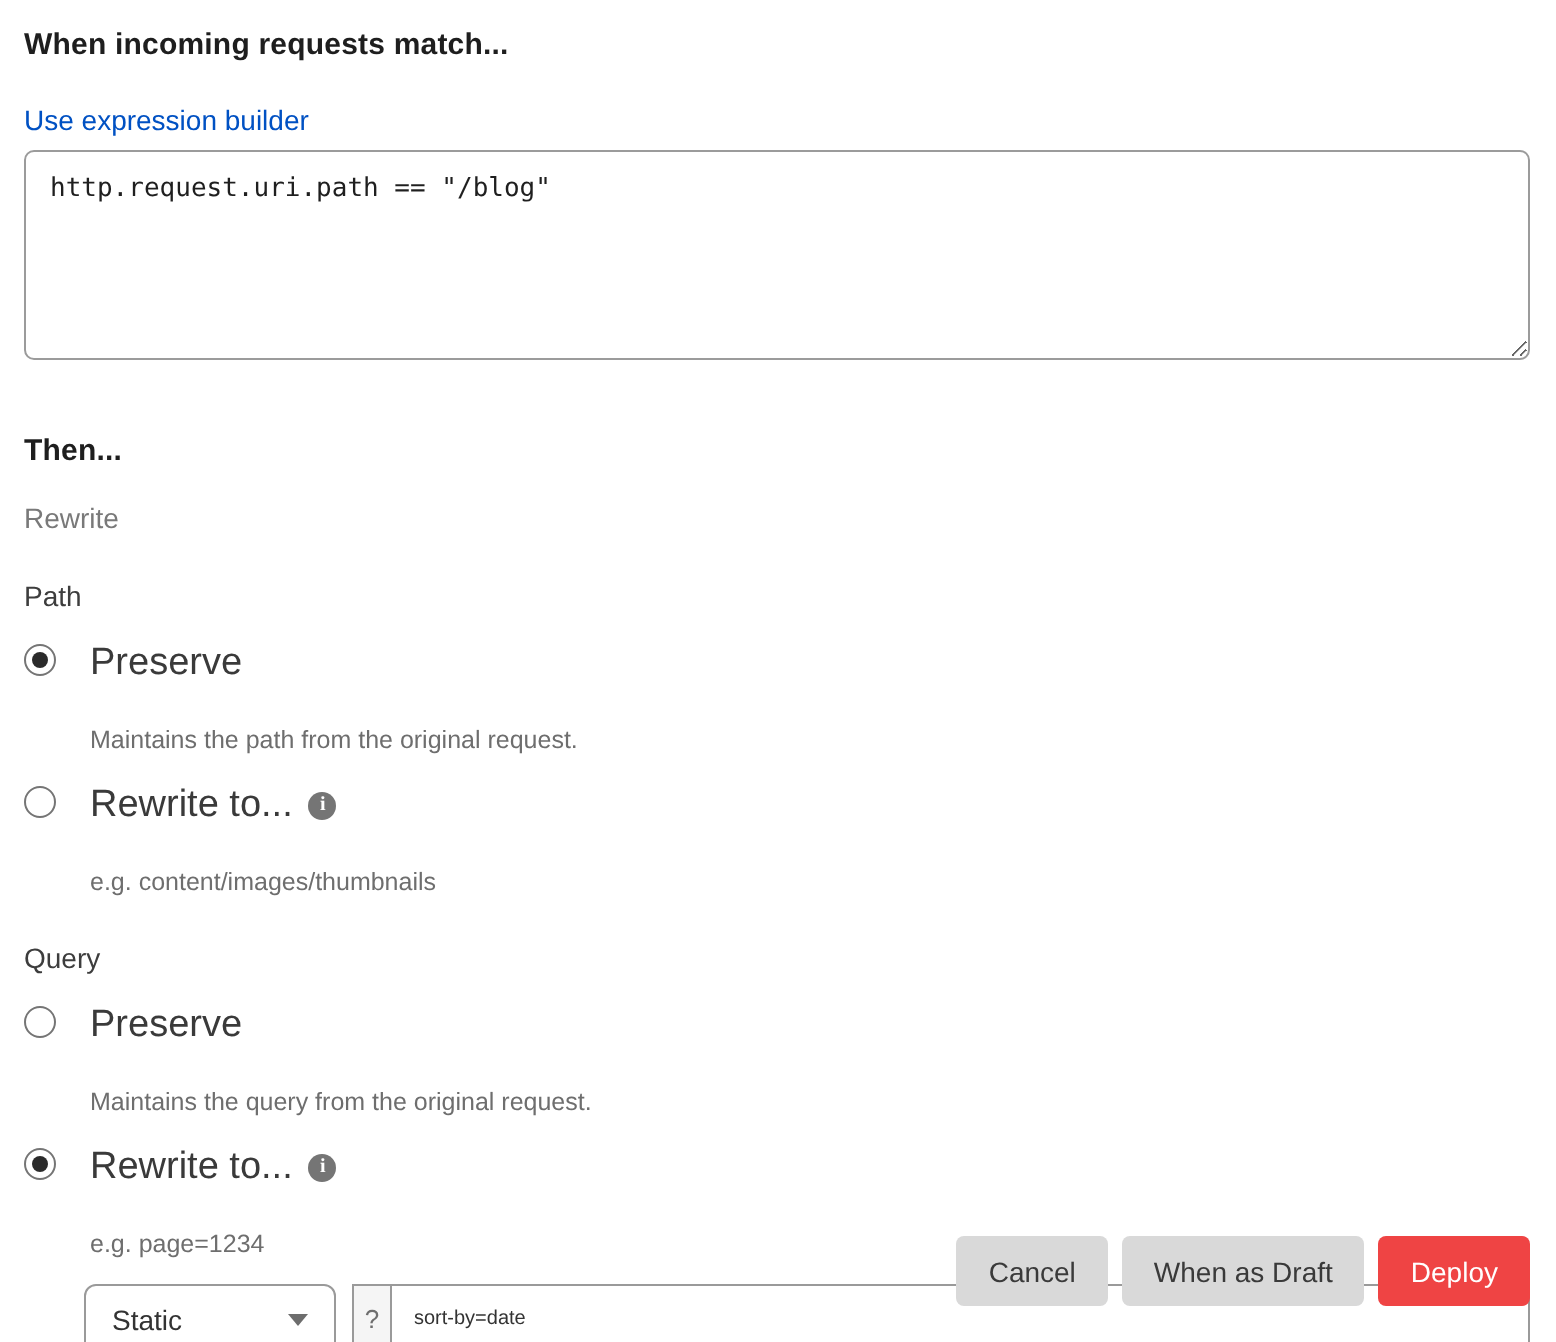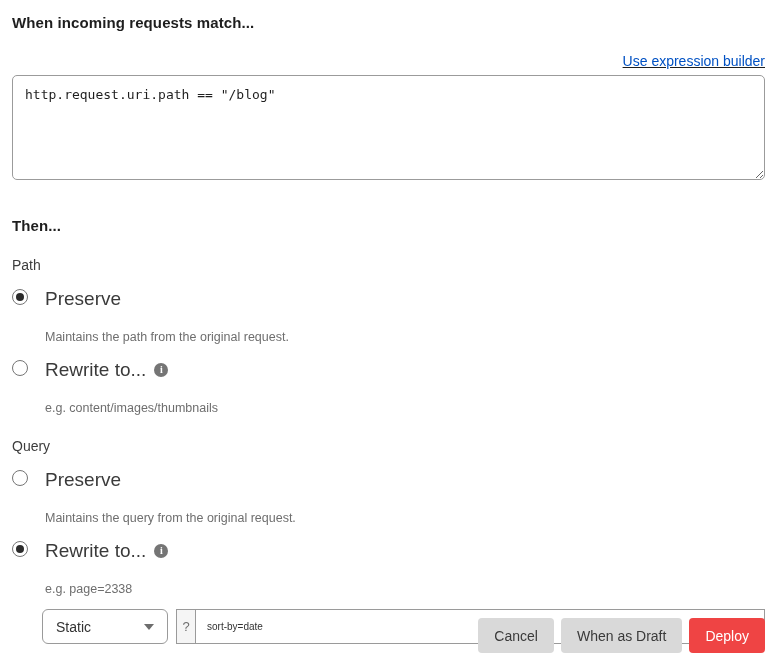--- a/index.html
+++ b/index.html
@@ -12,21 +12,21 @@
   }
   .container { padding: 14px 13px 0 12px; position: relative; height: 100%; }
 
   .when-title, .then-title {
     font-size: 15px;
     font-weight: 700;
     color: #1e1e1e;
     letter-spacing: 0.1px;
   }
 
-  .builder-row { margin-top: 21px; text-align: right; text-decoration: underline; }
+  .builder-row { margin-top: 21px; text-align: left; }
   .builder-link {
     font-size: 14px;
     color: #0051c3;
     text-decoration: none;
     cursor: pointer;
   }
 
   .expression-area {
     display: block;
     width: 100%;
@@ -171,20 +171,21 @@
 
   <div class="when-title">When incoming requests match...</div>
 
   <div class="builder-row">
     <a class="builder-link">Use expression builder</a>
   </div>
 
   <textarea class="expression-area" spellcheck="false" style="">http.request.uri.path == "/blog"</textarea>
 
   <div class="then-title">Then...</div>
+  <div class="rewrite-subtitle">Rewrite</div>
 
   <div class="field-label">Path</div>
 
   <div class="option-row">
     <span class="radio selected"></span>
     <div class="option-text">
       <div class="option-label-row">
         <span class="option-label">Preserve</span>
       </div>
       <div class="option-desc">Maintains the path from the original request.</div>
@@ -214,21 +215,21 @@
     </div>
   </div>
 
   <div class="option-row">
     <span class="radio selected"></span>
     <div class="option-text">
       <div class="option-label-row">
         <span class="option-label">Rewrite to...</span>
         <span class="info-icon">i</span>
       </div>
-      <div class="option-desc">e.g. page=2338</div>
+      <div class="option-desc">e.g. page=1234</div>
     </div>
   </div>
 
   <div class="rewrite-controls">
     <div class="type-select">
       <span class="type-select-label">Static</span>
       <span class="caret-down"></span>
     </div>
     <div class="value-group">
       <span class="value-prefix">?</span>

